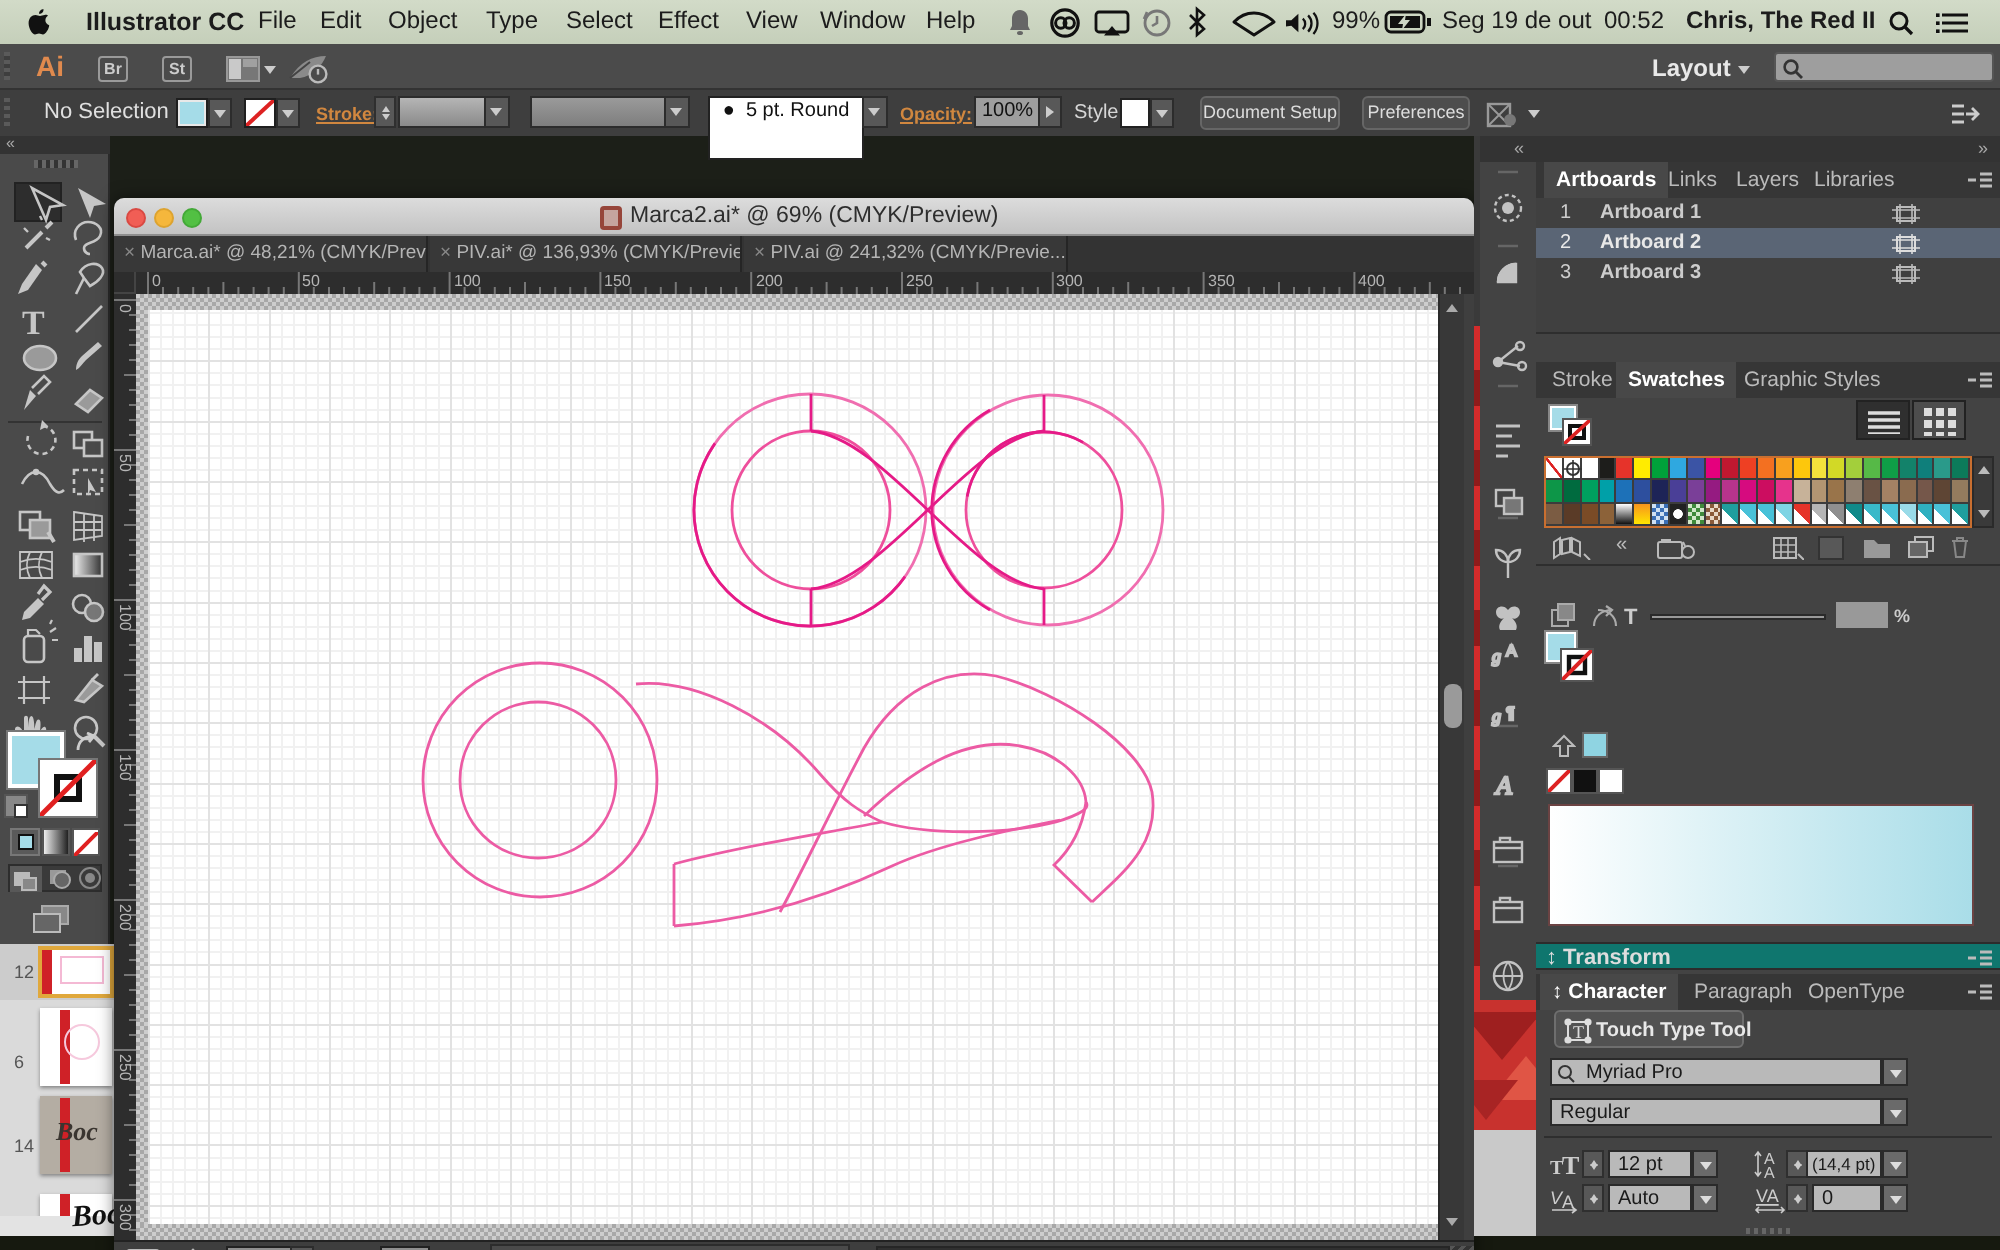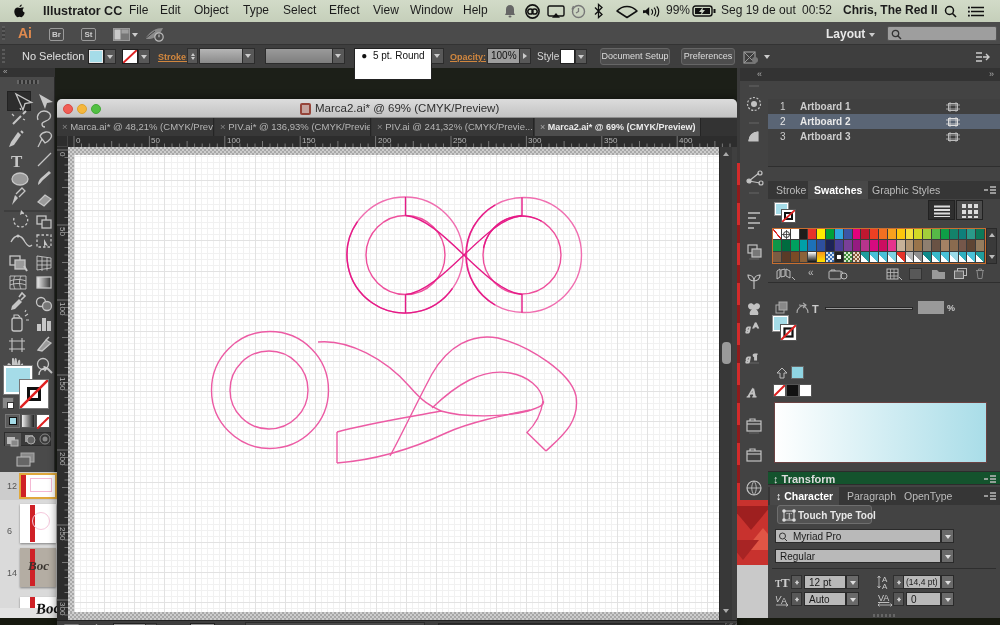--- a/index.html
+++ b/index.html
@@ -360,21 +360,20 @@
   <div class="tl" style="left:34px;background:#52c043;border:0.5px solid #43a937"></div>
   <div class="abs" style="left:243px;top:3.5px;width:11px;height:12px;background:#96453a;border-radius:2px">
         <div class="abs" style="left:2px;top:2px;width:7px;height:8px;background:#c5a49e"></div>
       </div>
   <span class="abs" style="left:258px;top:3px;font-size:11.5px;color:#2e2e2e">Marca2.ai* @ 69% (CMYK/Preview)</span>
  </div>
  <div class="abs" id="tabbar">
   <div class="dtab" style="left:0;width:157px"><span style="color:#888">×</span> Marca.ai* @ 48,21% (CMYK/Previ...</div>
   <div class="dtab" style="left:158px;width:156px"><span style="color:#888">×</span> PIV.ai* @ 136,93% (CMYK/Previe...</div>
   <div class="dtab" style="left:315px;width:162px"><span style="color:#888">×</span> PIV.ai @ 241,32% (CMYK/Previe...</div>
-  <div class="dtab" style="left:478px;width:166px;background:#4d4d4d;color:#ececec;font-weight:bold;font-size:9px"><span style="color:#aaa;font-weight:normal">×</span> Marca2.ai* @ 69% (CMYK/Preview)</div>
  </div>
  <div class="abs" id="rcorner"></div>
  <div class="abs" id="hruler">
   <svg width="669" height="11">
    <g stroke="#777" stroke-width="1">
     <path d="M6.0 0.0V11"></path>
           <path d="M13.5 7.5V11"></path>
           <path d="M21.1 7.5V11"></path>
           <path d="M28.6 7.5V11"></path>
           <path d="M36.2 7.5V11"></path>
@@ -678,20 +677,29 @@
  <div class="abs" style="left:8px;top:28px;width:0;height:0;border-left:18px solid transparent;border-right:18px solid transparent;border-bottom:22px solid #e05545"></div>
  <div class="abs" style="left:-10px;top:40px;width:0;height:0;border-left:16px solid transparent;border-right:16px solid transparent;border-top:20px solid #a82424"></div>
 </div>
 <div class="abs" style="left:737px;top:565px;width:31px;height:53px;background:#c9c9c9"></div>
 
 <div class="abs" id="dock">
  <div class="abs" style="left:0;top:0;width:232px;height:13px;background:#333;color:#aaa;font-size:9px;line-height:12px">
       <span style="position:absolute;right:6px">»</span>
     </div>
 
+ <div class="tabbar" style="top:13px">
+  <div class="ptab act" style="left:4px">Artboards</div>
+  <div class="ptab" style="left:60px">Links</div>
+  <div class="ptab" style="left:94px">Layers</div>
+  <div class="ptab" style="left:133px">Libraries</div>
+  <svg class="pmenu" style="top:5px">
+        <path d="M0 4h4M6 1h6M6 4h6M6 7h6" stroke="#bbb" stroke-width="1.5"></path>
+      </svg>
+ </div>
  <div class="abs" style="left:0;top:31px;width:232px;height:68px;background:#404040;border-bottom:1px solid #2e2e2e">
   <div class="abs" style="left:0;top:0;width:232px;height:15px;color:#ccc;font-size:10px;line-height:15px">
         <span style="position:absolute;left:12px">1</span>
         <span style="position:absolute;left:32px;font-weight:bold">Artboard 1</span>
         <svg style="position:absolute;left:178px;top:3px" width="14" height="10">
           <g stroke="#bbb">
             <rect x="2.5" y="1.5" width="9" height="7" fill="none"></rect>
             <path d="M0 3h14M0 7h14M4 0v10M10 0v10" stroke-width=".8"></path>
           </g>
         </svg>
@@ -881,21 +889,21 @@
       <path d="M6 1L11 6H8v5H4V6H1z" fill="none" stroke="#bbb"></path>
     </svg>
  <div class="abs" style="left:23px;top:298px;width:13px;height:13px;background:#8fd4e2;border:1px solid #666"></div>
  <div class="abs" style="left:5px;top:316px;width:13px;height:13px;background:#fff;border:1px solid #555"><svg width="11" height="11">
         <path d="M0 11L11 0" stroke="#d22" stroke-width="2"></path>
       </svg></div>
  <div class="abs" style="left:18px;top:316px;width:13px;height:13px;background:#111;border:1px solid #555"></div>
  <div class="abs" style="left:31px;top:316px;width:13px;height:13px;background:#fff;border:1px solid #555"></div>
  <div class="abs" style="left:6px;top:334px;width:213px;height:61px;background:linear-gradient(90deg,#ffffff,#a9dde8);border:1px solid #6b4343"></div>
 
- <div class="abs" style="left:0;top:403px;width:232px;height:14px;background:#14532d;border-top:1px solid #2c2c2c;border-bottom:1px solid #2c2c2c">
+ <div class="abs" style="left:0;top:403px;width:232px;height:14px;background:#0f766e;border-top:1px solid #2c2c2c;border-bottom:1px solid #2c2c2c">
   <span style="position:absolute;left:5px;top:1px;font-size:11px;color:#ddd;font-weight:bold">↕ Transform</span>
   <svg class="pmenu" style="top:3px">
         <path d="M0 4h4M6 1h6M6 4h6M6 7h6" stroke="#bbb" stroke-width="1.5"></path>
       </svg>
  </div>
 
  <div class="tabbar" style="top:419px">
   <div class="ptab act" style="left:2px">↕ Character</div>
   <div class="ptab" style="left:73px">Paragraph</div>
   <div class="ptab" style="left:130px">OpenType</div>

